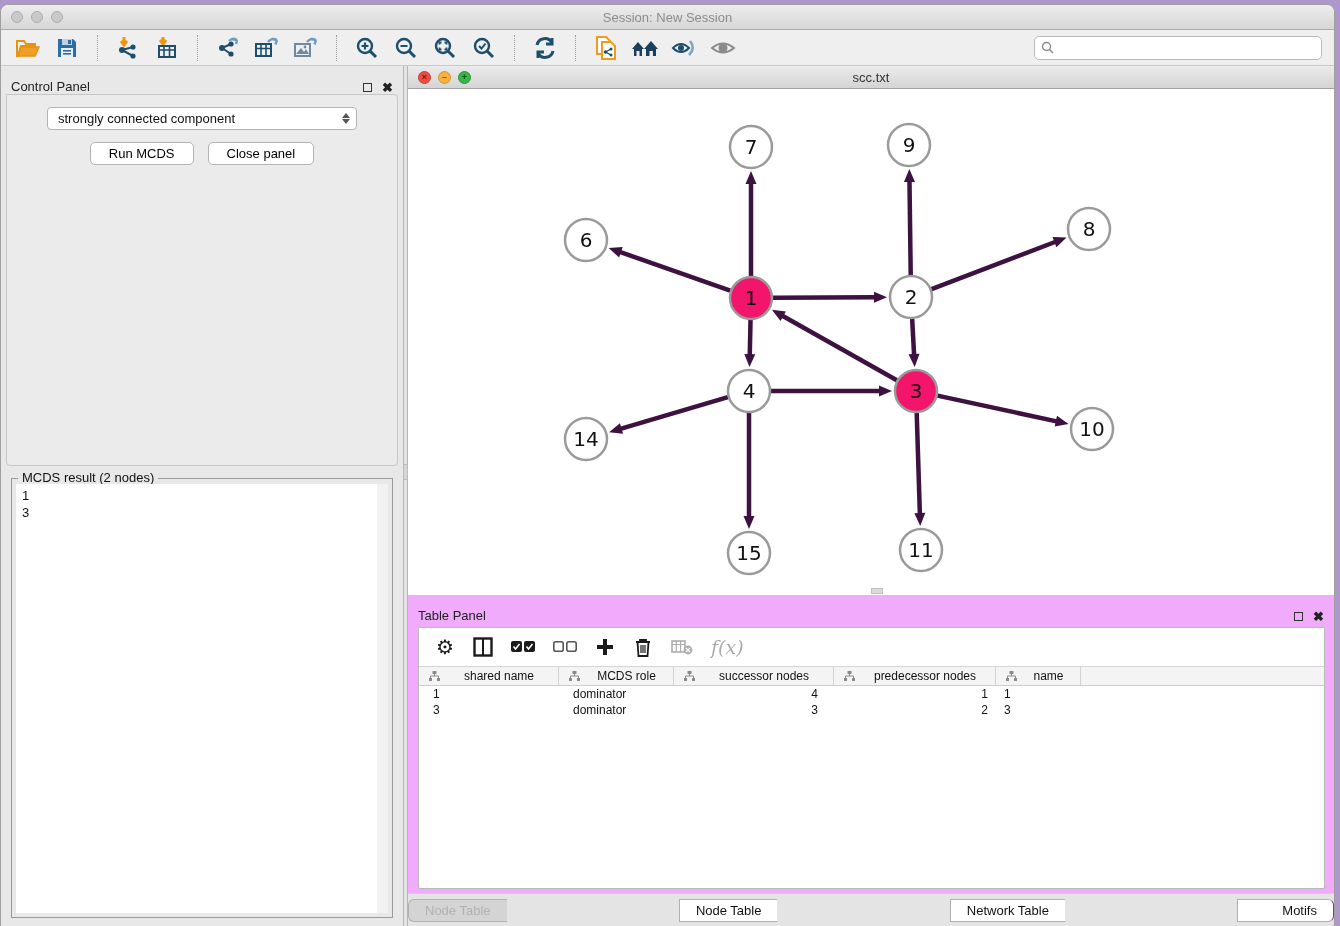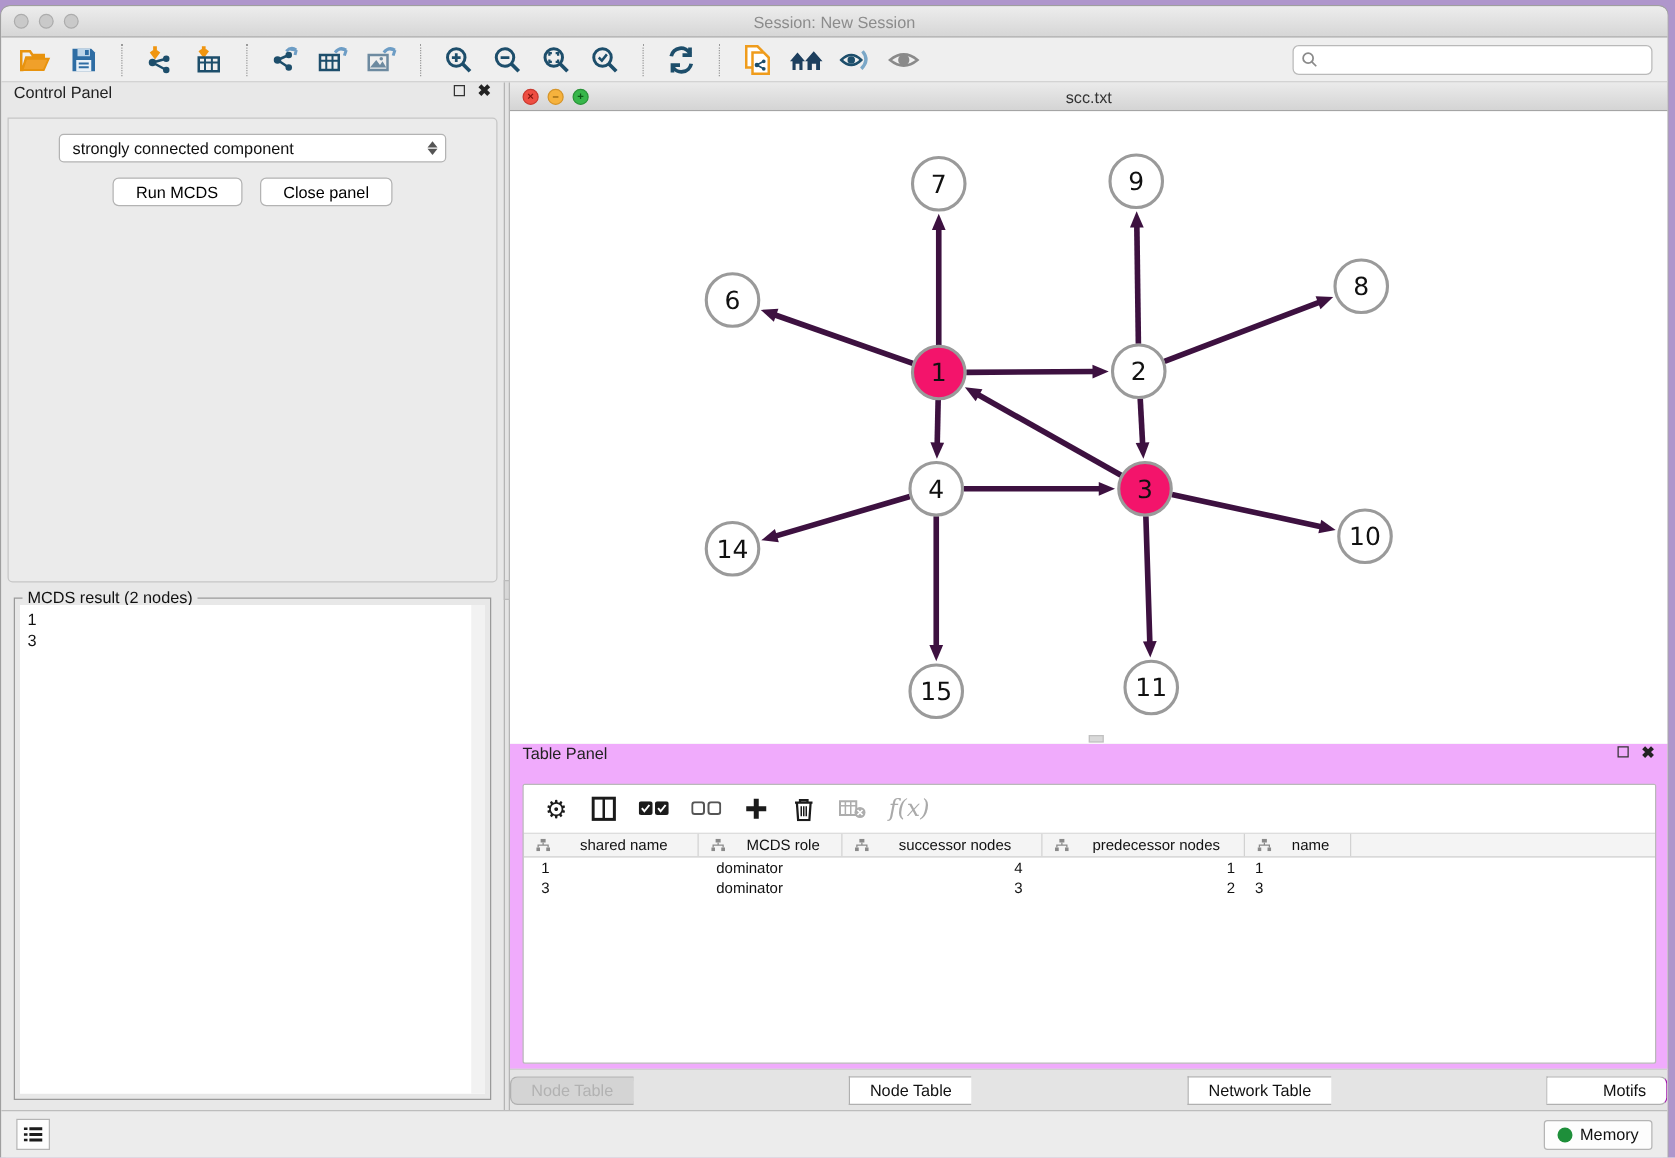--- a/index.html
+++ b/index.html
@@ -26,21 +26,21 @@
   .search-wrap { margin-left:auto; }
   .search-box { width:288px; height:24px; background:#fff; border:1px solid #b9b9b9; border-radius:5px;
     display:flex; align-items:center; padding:0 6px; gap:4px; }
   .search-box input { border:none; outline:none; flex:1; font-size:13px; font-family:"Liberation Sans",sans-serif; background:transparent; }
 
   
   .main { flex:1; display:flex; min-height:0; }
 
   
   .control-panel { width:402px; flex:none; display:flex; flex-direction:column; background:#e8e8e8; }
-  .panel-header { height:28px; flex:none; display:flex; align-items:flex-start; padding:0 10px; }
+  .panel-header { height:28px; flex:none; display:flex; align-items:flex-end; padding:0 10px; }
   .panel-title { font-size:13px; color:#222; }
   .panel-hdr-icons { margin-left:auto; display:flex; gap:10px; align-items:center; }
   .ico-float { width:9px; height:9px; border:1.5px solid #333; display:inline-block; }
   .ico-close { font-weight:bold; font-size:13px; color:#222; line-height:1; }
 
   .cp-tabs { flex:none; display:flex; justify-content:center; margin-bottom:2px; }
   .seg-tab { border:1px solid #b3b3b3; border-right:none; background:#fff; padding:3px 14px; font-size:13px; cursor:default; }
   .seg-tab:first-child { border-radius:5px 0 0 0; }
   .seg-tab:last-child { border-right:1px solid #b3b3b3; border-radius:0 5px 0 0; }
   .seg-tab.sel { background:#e2e2e2; color:#b9b9b9; }
@@ -498,25 +498,13 @@
         <div class="bottom-tabs" id="bottom-tabs">
             <span class="bt-tab sel">Node Table</span>
             <span class="bt-tab">Node Table</span>
             <span class="bt-tab">Network Table</span>
             <span class="bt-tab">Motifs</span>
           </div>
       </div>
     </div>
   </div>
 
-  <div class="status-bar">
-    <span class="list-btn">
-      <svg width="15" height="13" viewBox="0 0 15 13">
-          <path d="M0 2 H3 M0 6.5 H3 M0 11 H3" stroke="#1b1b1b" stroke-width="2"></path>
-          <path d="M4.5 2 H15 M4.5 6.5 H15 M4.5 11 H15" stroke="#1b1b1b" stroke-width="2.4"></path>
-        </svg>
-    </span>
-    <span class="memory-btn">
-      <span class="mem-dot"></span>
-      <span>Memory</span>
-    </span>
-  </div>
 </div>
 
 </body></html>

